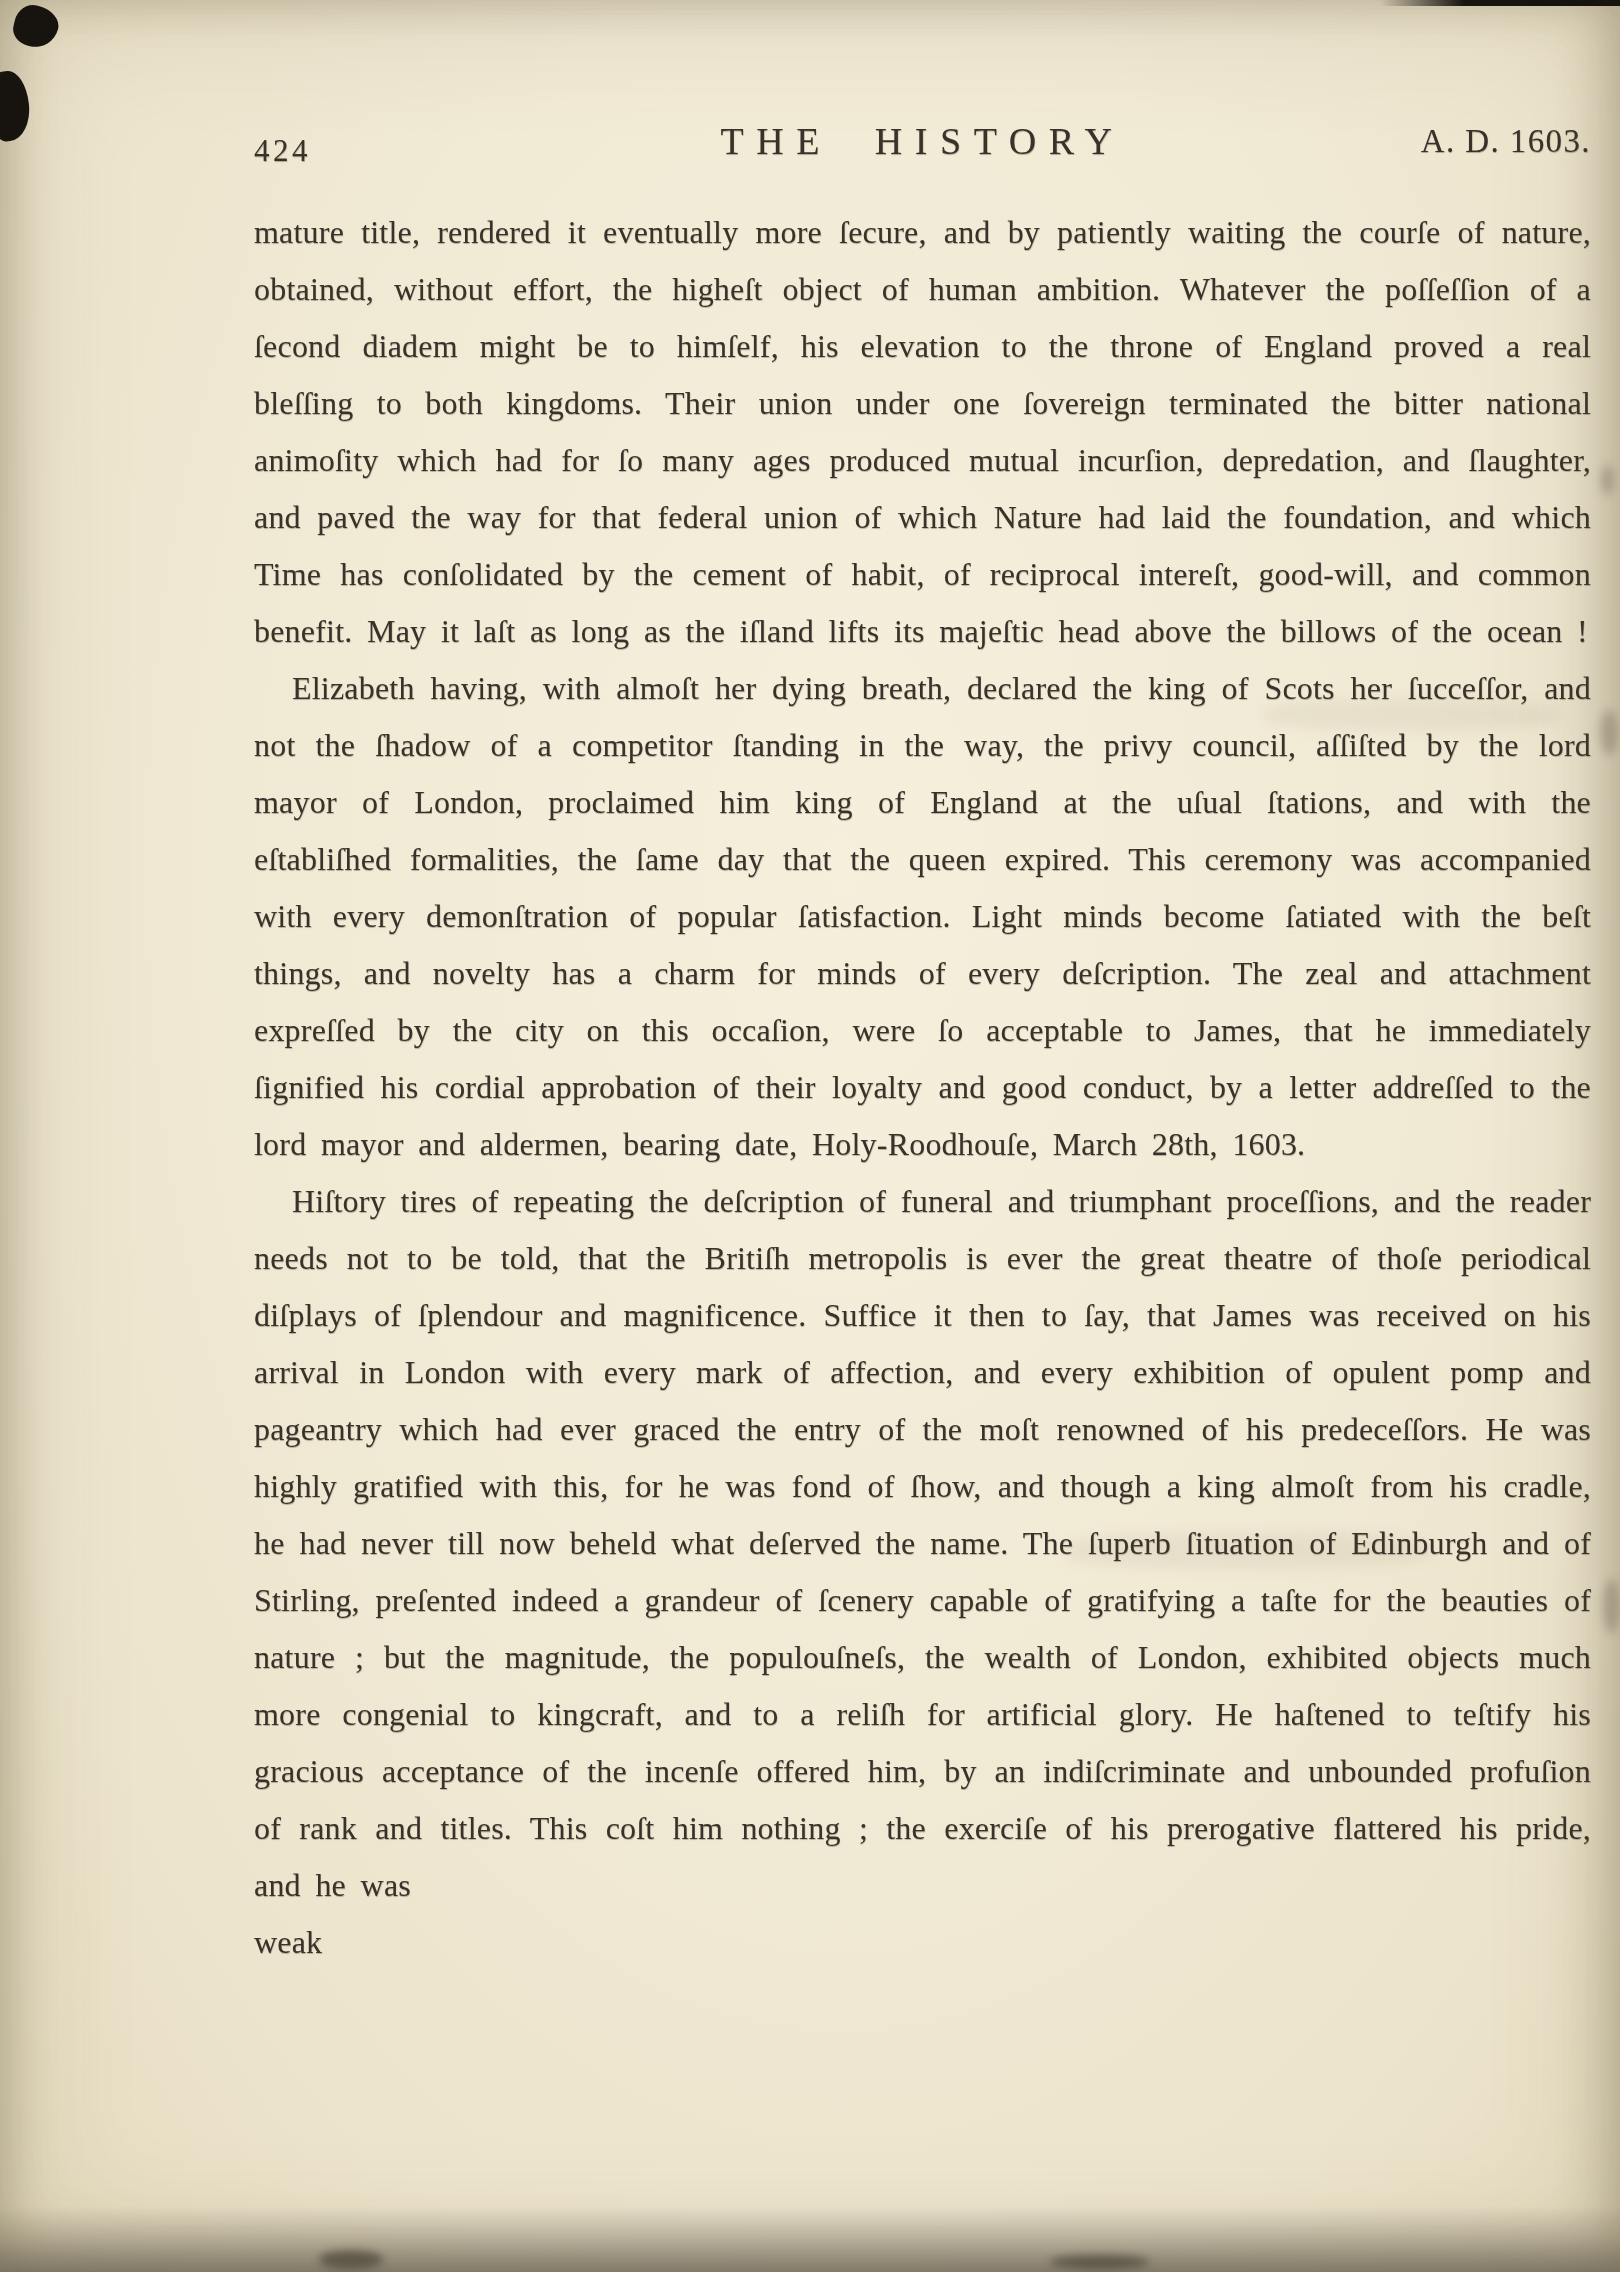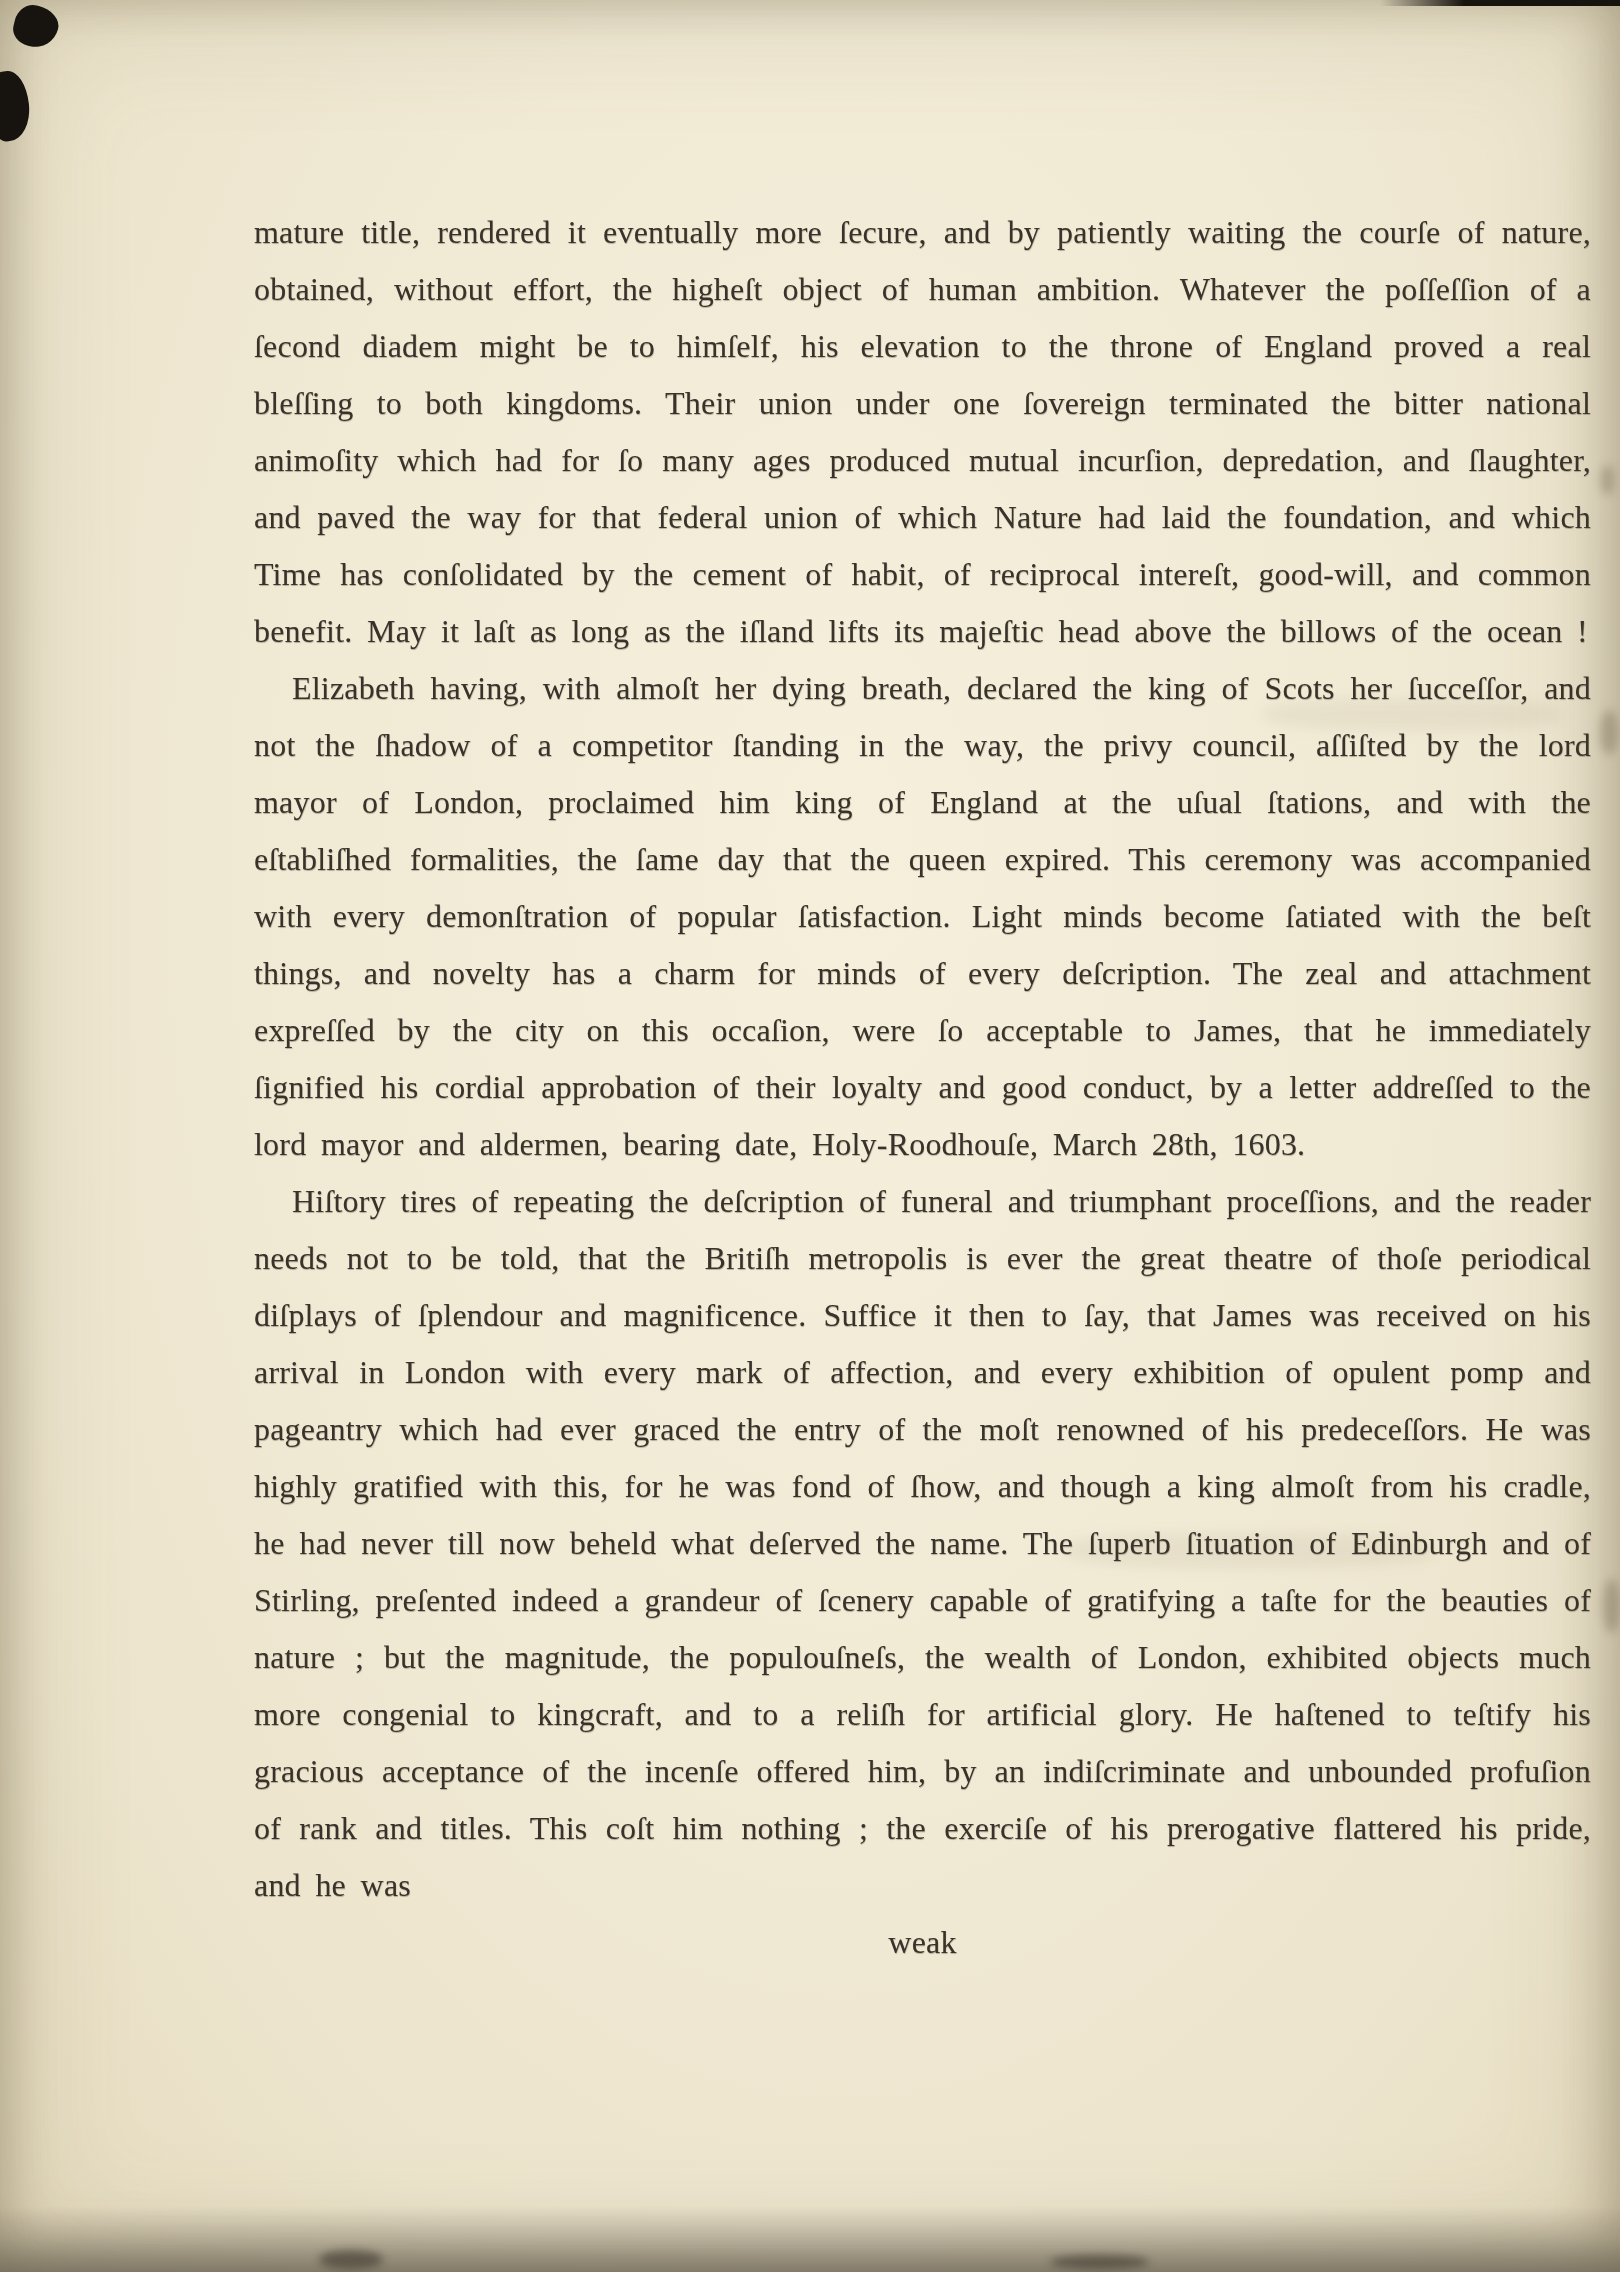--- a/index.html
+++ b/index.html
@@ -149,41 +149,46 @@
     text-shadow: 0.4px 0.6px 0.7px rgba(55, 45, 35, 0.32);
   }
   .para {
     margin: 0;
     text-indent: 38px;
   }
   .para.first {
     text-indent: 0;
   }
   .catchword {
-    text-align: center;
+    text-align: left;
     line-height: 57px;
   }
 </style>
 </head>
 <body>
 
 <div class="scan">
 
   <div class="blot blot-1"></div>
   <div class="blot blot-2"></div>
   <div class="top-strip"></div>
   <div class="smudge smudge-1"></div>
   <div class="smudge smudge-2"></div>
   <div class="smudge smudge-3"></div>
   <div class="ghost ghost-1"></div>
   <div class="ghost ghost-2"></div>
   <div class="bottom-band"></div>
   <div class="bottom-blotch bottom-blotch-1"></div>
   <div class="bottom-blotch bottom-blotch-2"></div>
 
+  <header class="page-header">
+    <span class="page-num">424</span>
+    <span class="running-title">THE HISTORY</span>
+    <span class="date-annotation">A. D. 1603.</span>
+  </header>
 
   <main class="page-body">
     <p class="para first">mature title, rendered it eventually more ſecure, and by patiently waiting the courſe of nature, obtained, without effort, the higheſt object of human ambition. Whatever the poſſeſſion of a ſecond diadem might be to himſelf, his elevation to the throne of England proved a real bleſſing to both kingdoms. Their union under one ſovereign terminated the bitter national animoſity which had for ſo many ages produced mutual incurſion, depredation, and ſlaughter, and paved the way for that federal union of which Nature had laid the foundation, and which Time has conſolidated by the cement of habit, of reciprocal intereſt, good-will, and common benefit. May it laſt as long as the iſland lifts its majeſtic head above the billows of the ocean !</p>
     <p class="para">Elizabeth having, with almoſt her dying breath, declared the king of Scots her ſucceſſor, and not the ſhadow of a competitor ſtanding in the way, the privy council, aſſiſted by the lord mayor of London, proclaimed him king of England at the uſual ſtations, and with the eſtabliſhed formalities, the ſame day that the queen expired. This ceremony was accompanied with every demonſtration of popular ſatisfaction. Light minds become ſatiated with the beſt things, and novelty has a charm for minds of every deſcription. The zeal and attachment expreſſed by the city on this occaſion, were ſo acceptable to James, that he immediately ſignified his cordial approbation of their loyalty and good conduct, by a letter addreſſed to the lord mayor and aldermen, bearing date, Holy-Roodhouſe, March 28th, 1603.</p>
     <p class="para">Hiſtory tires of repeating the deſcription of funeral and triumphant proceſſions, and the reader needs not to be told, that the Britiſh metropolis is ever the great theatre of thoſe periodical diſplays of ſplendour and magnificence. Suffice it then to ſay, that James was received on his arrival in London with every mark of affection, and every exhibition of opulent pomp and pageantry which had ever graced the entry of the moſt renowned of his predeceſſors. He was highly gratified with this, for he was fond of ſhow, and though a king almoſt from his cradle, he had never till now beheld what deſerved the name. The ſuperb ſituation of Edinburgh and of Stirling, preſented indeed a grandeur of ſcenery capable of gratifying a taſte for the beauties of nature ; but the magnitude, the populouſneſs, the wealth of London, exhibited objects much more congenial to kingcraft, and to a reliſh for artificial glory. He haſtened to teſtify his gracious acceptance of the incenſe offered him, by an indiſcriminate and unbounded profuſion of rank and titles. This coſt him nothing ; the exerciſe of his prerogative flattered his pride, and he was</p>
     <div class="catchword">weak</div>
   </main>
 
 </div>
 

